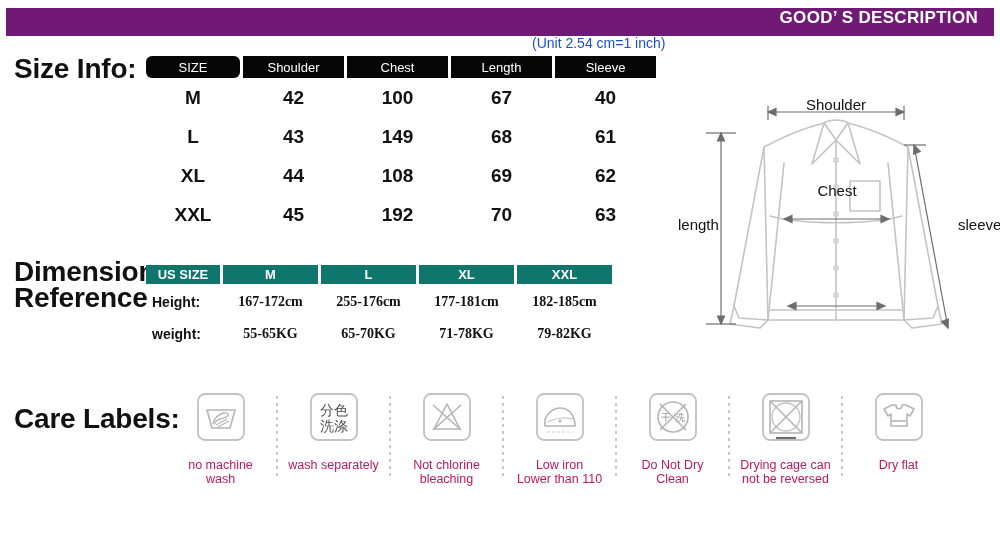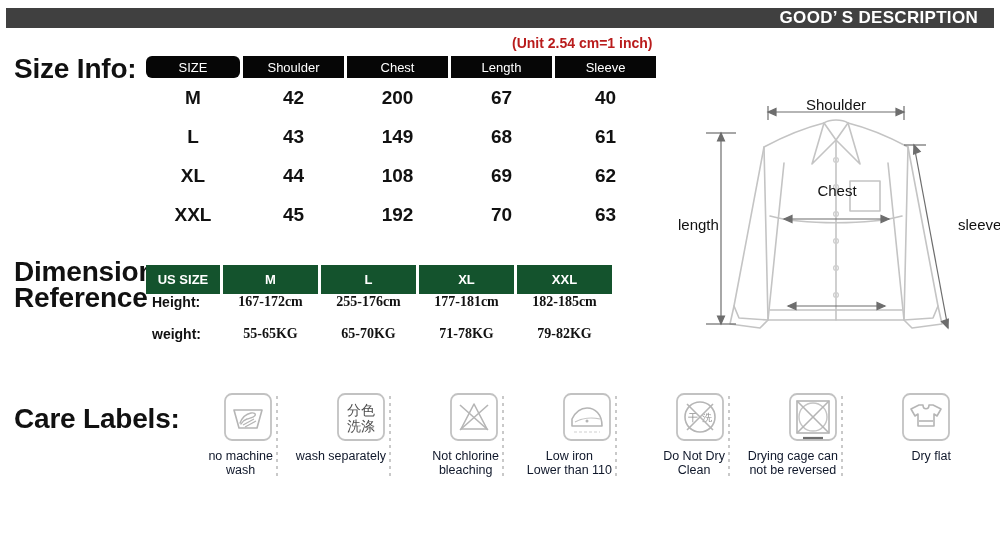--- a/index.html
+++ b/index.html
@@ -15,43 +15,43 @@
     overflow: hidden;
     position: relative;
   }
 
   
   .header-bar {
     position: absolute;
     left: 6px;
     top: 8px;
     width: 988px;
-    height: 20px;
-    background: #404040;
-    display: flex;
-    align-items: flex-end;
+    height: 28px;
+    background: #701a75;
+    display: flex;
+    align-items: flex-start;
     justify-content: flex-end;
   }
   .header-title {
     color: #ffffff;
     font-size: 17px;
     font-weight: bold;
     letter-spacing: 0.3px;
     padding-right: 16px;
     white-space: pre;
   }
 
   
   .unit-note {
     position: absolute;
-    left: 512px;
+    left: 532px;
     top: 35px;
     font-size: 14px;
-    font-weight: bold;
-    color: #b91c1c;
+    font-weight: normal;
+    color: #1d4ed8;
   }
 
   
   .section-label {
     position: absolute;
     font-size: 28px;
     font-weight: bold;
     color: #111111;
     line-height: 26px;
     letter-spacing: -0.2px;
@@ -109,29 +109,29 @@
     position: absolute;
     left: 146px;
     top: 265px;
     width: 469px;
   }
   .ref-head {
     display: flex;
     height: 21px;
   }
   .ref-head .cell {
-    background: #14532d;
+    background: #0f766e;
     color: #ffffff;
     font-size: 13px;
     font-weight: bold;
     display: flex;
     align-items: center;
     justify-content: center;
     margin-right: 3px;
-    height: 29px;
+    height: 19px;
   }
   .ref-head .cell:last-child { margin-right: 0; }
   .rc0 { width: 74px; }
   .rc1, .rc2, .rc3, .rc4 { width: 95px; }
 
   .ref-row {
     display: flex;
     height: 32px;
     align-items: center;
   }
@@ -170,42 +170,42 @@
     left: 168px;
     top: 392px;
     width: 790px;
     height: 110px;
     display: flex;
   }
   .care-item {
     width: 105px;
     display: flex;
     flex-direction: column;
-    align-items: flex-end;
+    align-items: center;
     position: relative;
   }
   .care-sep {
     width: 2px;
     align-self: stretch;
     margin: 4px 3px 22px 3px;
     background-image: linear-gradient(to bottom, #c9c9c9 0 3px, transparent 3px 7px);
     background-size: 2px 7px;
     background-repeat: repeat-y;
   }
   .care-icon {
     width: 50px;
     height: 50px;
   }
   .care-icon svg { display: block; }
   .care-text {
-    margin-top: 7px;
+    margin-top: 16px;
     font-size: 12.5px;
     line-height: 14px;
     text-align: center;
-    color: #0f172a;
+    color: #be185d;
   }
   .cjk {
     font-family: "DejaVu Sans", sans-serif;
   }
 </style>
 </head>
 <body>
 
 <div class="header-bar">
   <div class="header-title">GOOD’ S DESCRIPTION</div>
@@ -227,21 +227,21 @@
     <div class="cell c1">SIZE</div>
     <div class="cell c2">Shoulder</div>
     <div class="cell c3">Chest</div>
     <div class="cell c4">Length</div>
     <div class="cell c5">Sleeve</div>
   </div>
 
   <div class="size-row">
     <div class="cell c1">M</div>
     <div class="cell c2">42</div>
-    <div class="cell c3">200</div>
+    <div class="cell c3">100</div>
     <div class="cell c4">67</div>
     <div class="cell c5">40</div>
   </div>
   <div class="size-row">
     <div class="cell c1">L</div>
     <div class="cell c2">43</div>
     <div class="cell c3">149</div>
     <div class="cell c4">68</div>
     <div class="cell c5">61</div>
   </div>

